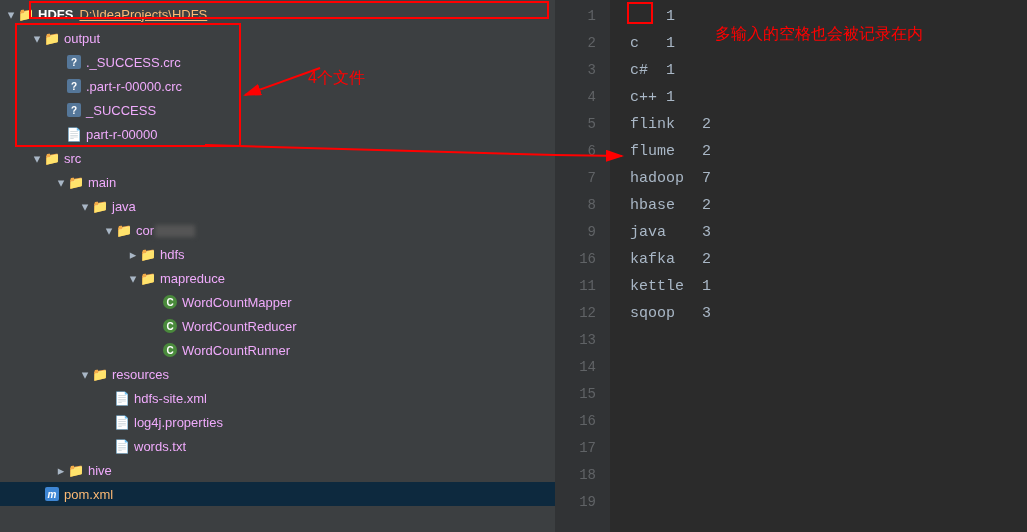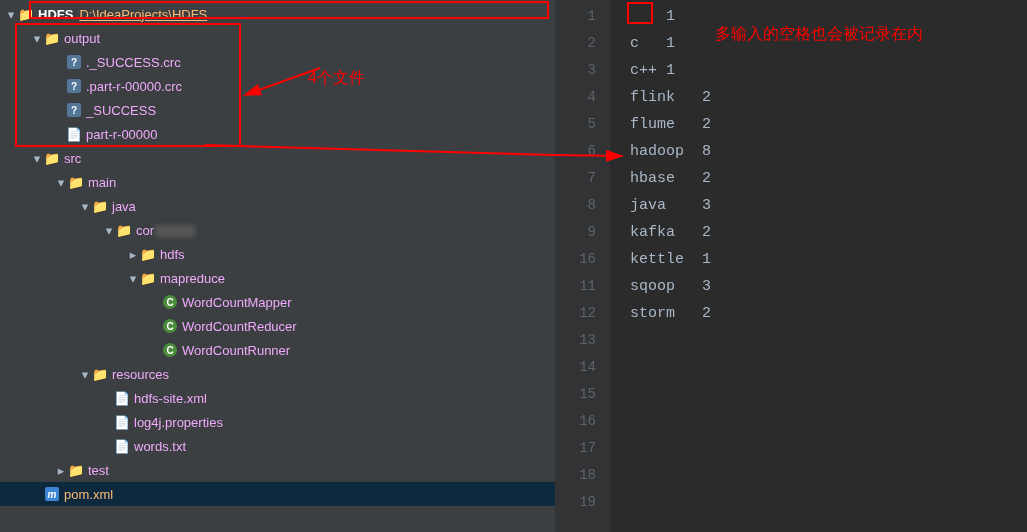--- a/index.html
+++ b/index.html
@@ -281,21 +281,21 @@
       <span class="label">log4j.properties</span>
     </div>
     <div class="tree-row" style="padding-left:114px">
       <span class="icon txt-icon">📄</span>
       <span class="label">words.txt</span>
     </div>
 
     <div class="tree-row" style="padding-left:54px">
       <span class="arrow">▸</span>
       <span class="icon folder">📁</span>
-      <span class="label">test</span>
+      <span class="label">hive</span>
     </div>
 
     <div class="tree-row selected" style="padding-left:44px">
       <span class="icon">
           <span class="pom-icon">m</span>
         </span>
       <span class="label" style="color:#fdba74">pom.xml</span>
     </div>
 
   </div>
@@ -342,28 +342,28 @@
       <div>14</div>
       <div>15</div>
       <div>16</div>
       <div>17</div>
       <div>18</div>
       <div>19</div>
     </div>
   <div class="code" id="code">
       <div class="code-line">    1</div>
       <div class="code-line">c   1</div>
+      <div class="code-line">c#  1</div>
       <div class="code-line">c++ 1</div>
       <div class="code-line">flink   2</div>
       <div class="code-line">flume   2</div>
-      <div class="code-line">hadoop  8</div>
+      <div class="code-line">hadoop  7</div>
       <div class="code-line">hbase   2</div>
       <div class="code-line">java    3</div>
       <div class="code-line">kafka   2</div>
       <div class="code-line">kettle  1</div>
       <div class="code-line">sqoop   3</div>
-      <div class="code-line">storm   2</div>
       <div class="code-line"></div>
     </div>
 
   <div class="annot-box3"></div>
   <div class="annot-text2">多输入的空格也会被记录在内</div>
 </div>
 
 </body></html>

